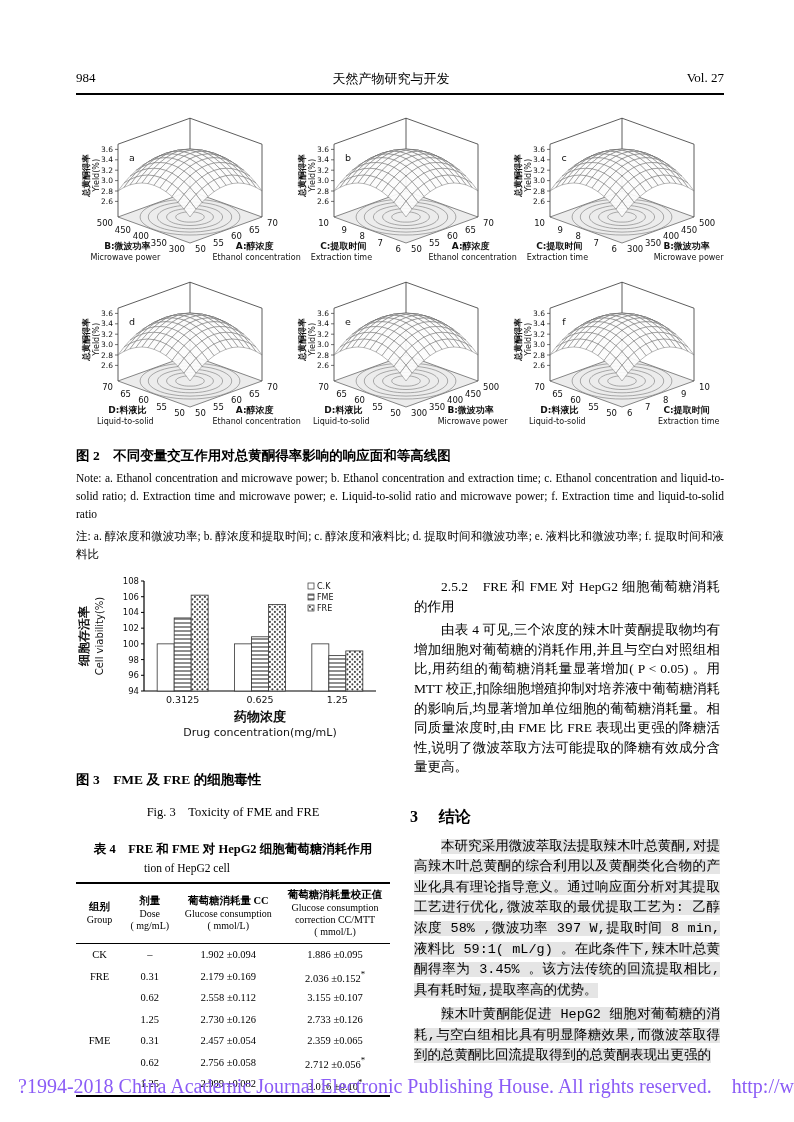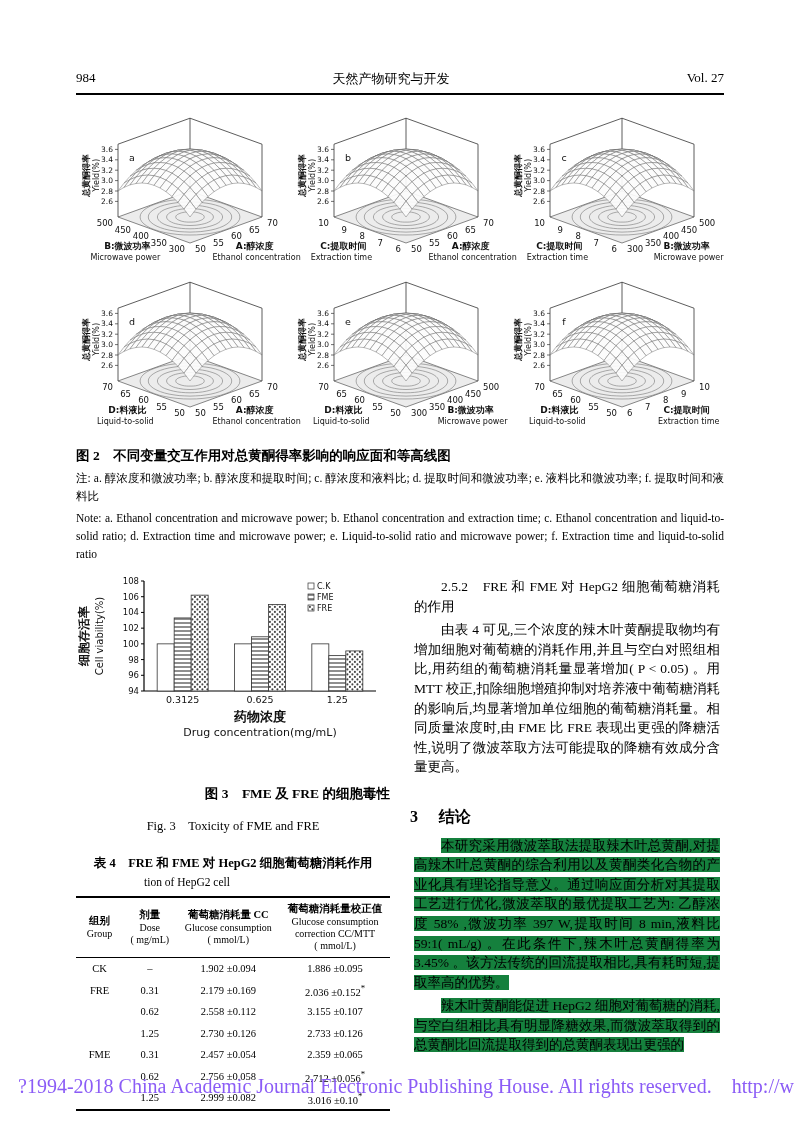--- a/index.html
+++ b/index.html
@@ -12,37 +12,37 @@
   .surface-grid{display:flex;flex-wrap:wrap;width:648px;margin-top:12px;row-gap:14px;}
   .surface-cell{width:216px;height:150px;}
   .surface-cell svg{overflow:visible;}
   svg{font-family:"DejaVu Sans","Liberation Sans",sans-serif;}
   .cap-cn{text-align:left;font-weight:bold;font-size:13.5px;margin-top:26px;}
   .cap-en{text-align:center;font-size:12.5px;margin-top:5px;}
   .note{font-size:11.5px;line-height:18px;text-align:justify;margin-top:4px;}
   .cols{display:flex;gap:20px;margin-top:10px;}
   .col-left{width:314px;}
   .col-right{width:314px;font-size:13.5px;line-height:19.6px;text-align:justify;}
-  .fig3-cap-cn{text-align:right;font-weight:bold;font-size:13.5px;margin-top:28px;}
+  .fig3-cap-cn{text-align:left;font-weight:bold;font-size:13.5px;margin-top:14px;}
   .fig3-cap-en{text-align:center;font-size:12.5px;margin-top:15px;}
   .t4-cap-cn{text-align:center;font-weight:bold;font-size:12.5px;margin-top:20px;}
   .t4-cap-en1{font-size:11.5px;margin-top:6px;padding-left:2px;}
   .t4-cap-en2{font-size:11.5px;margin-top:4px;padding-left:68px;}
   table.t4{width:100%;border-collapse:collapse;margin-top:8px;
            border-top:2px solid #000;border-bottom:2px solid #000;}
   table.t4 th{font-size:10px;font-weight:normal;text-align:center;vertical-align:middle;
               padding:4px 0 5px 0;border-bottom:1.5px solid #000;}
   table.t4 th .cn{font-weight:bold;font-size:10.5px;}
   table.t4 th .en{white-space:pre-line;line-height:12px;}
   table.t4 td{font-size:10.5px;text-align:center;height:21.5px;padding:0;}
   .sec-heading{margin:0;text-indent:0;}
   .col-right p{margin:4px;text-indent:2em;}
   h2.concl{font-size:16px;font-weight:bold;margin:30px 0 9px 0;text-indent:0;}
   h2.concl .num{margin-right:1.3em;}
-  .hl{background:#15803d;}
+  .hl{background:#e5e5e5;font-family:Liberation Mono, monospace;}
   .watermark{position:absolute;left:18px;bottom:24px;font-size:20px;
              color:#8b5cf6;white-space:pre;font-family:"Liberation Serif",serif;}
 </style>
 </head>
 <body>
 
 <div class="page">
 
   <div class="header">
     <span>984</span>
@@ -1165,22 +1165,22 @@
             <text x="191" y="119" font-size="8.5" text-anchor="start" fill="#111">10</text>
             <text x="51.36" y="141.88" font-size="9" text-anchor="middle" fill="#111" font-weight="bold">D:料液比</text>
             <text x="49.36" y="152.88" font-size="8" text-anchor="middle" fill="#111">Liquid-to-solid</text>
             <text x="178.64" y="141.88" font-size="9" text-anchor="middle" fill="#111" font-weight="bold">C:提取时间</text>
             <text x="180.64" y="152.88" font-size="8" text-anchor="middle" fill="#111">Extraction time</text>
             <text x="56" y="54" font-size="9.5" text-anchor="middle" fill="#111">f</text>
           </svg></div>
       </div>
 
     <div class="cap-cn">图 2　不同变量交互作用对总黄酮得率影响的响应面和等高线图</div>
+    <div class="note">Note: a. Ethanol concentration and microwave power; b. Ethanol concentration and extraction time; c. Ethanol concentration and liquid-to-solid ratio; d. Extraction time and microwave power; e. Liquid-to-solid ratio and microwave power; f. Extraction time and liquid-to-solid ratio</div>
     <div class="note">注: a. 醇浓度和微波功率; b. 醇浓度和提取时间; c. 醇浓度和液料比; d. 提取时间和微波功率; e. 液料比和微波功率; f. 提取时间和液料比</div>
-    <div class="note">Note: a. Ethanol concentration and microwave power; b. Ethanol concentration and extraction time; c. Ethanol concentration and liquid-to-solid ratio; d. Extraction time and microwave power; e. Liquid-to-solid ratio and microwave power; f. Extraction time and liquid-to-solid ratio</div>
 
     <div class="cols">
       <div class="col-left">
         <svg id="barChart" width="314" height="180" viewBox="0 0 314 180">
             <defs>
               <pattern id="pFME" width="4" height="4" patternUnits="userSpaceOnUse">
                 <rect width="4" height="4" fill="#fff"></rect>
                 <line x1="0" y1="2" x2="4" y2="2" stroke="#333" stroke-width="1.1"></line>
               </pattern>
               <pattern id="pFRE" width="5" height="5" patternUnits="userSpaceOnUse">

